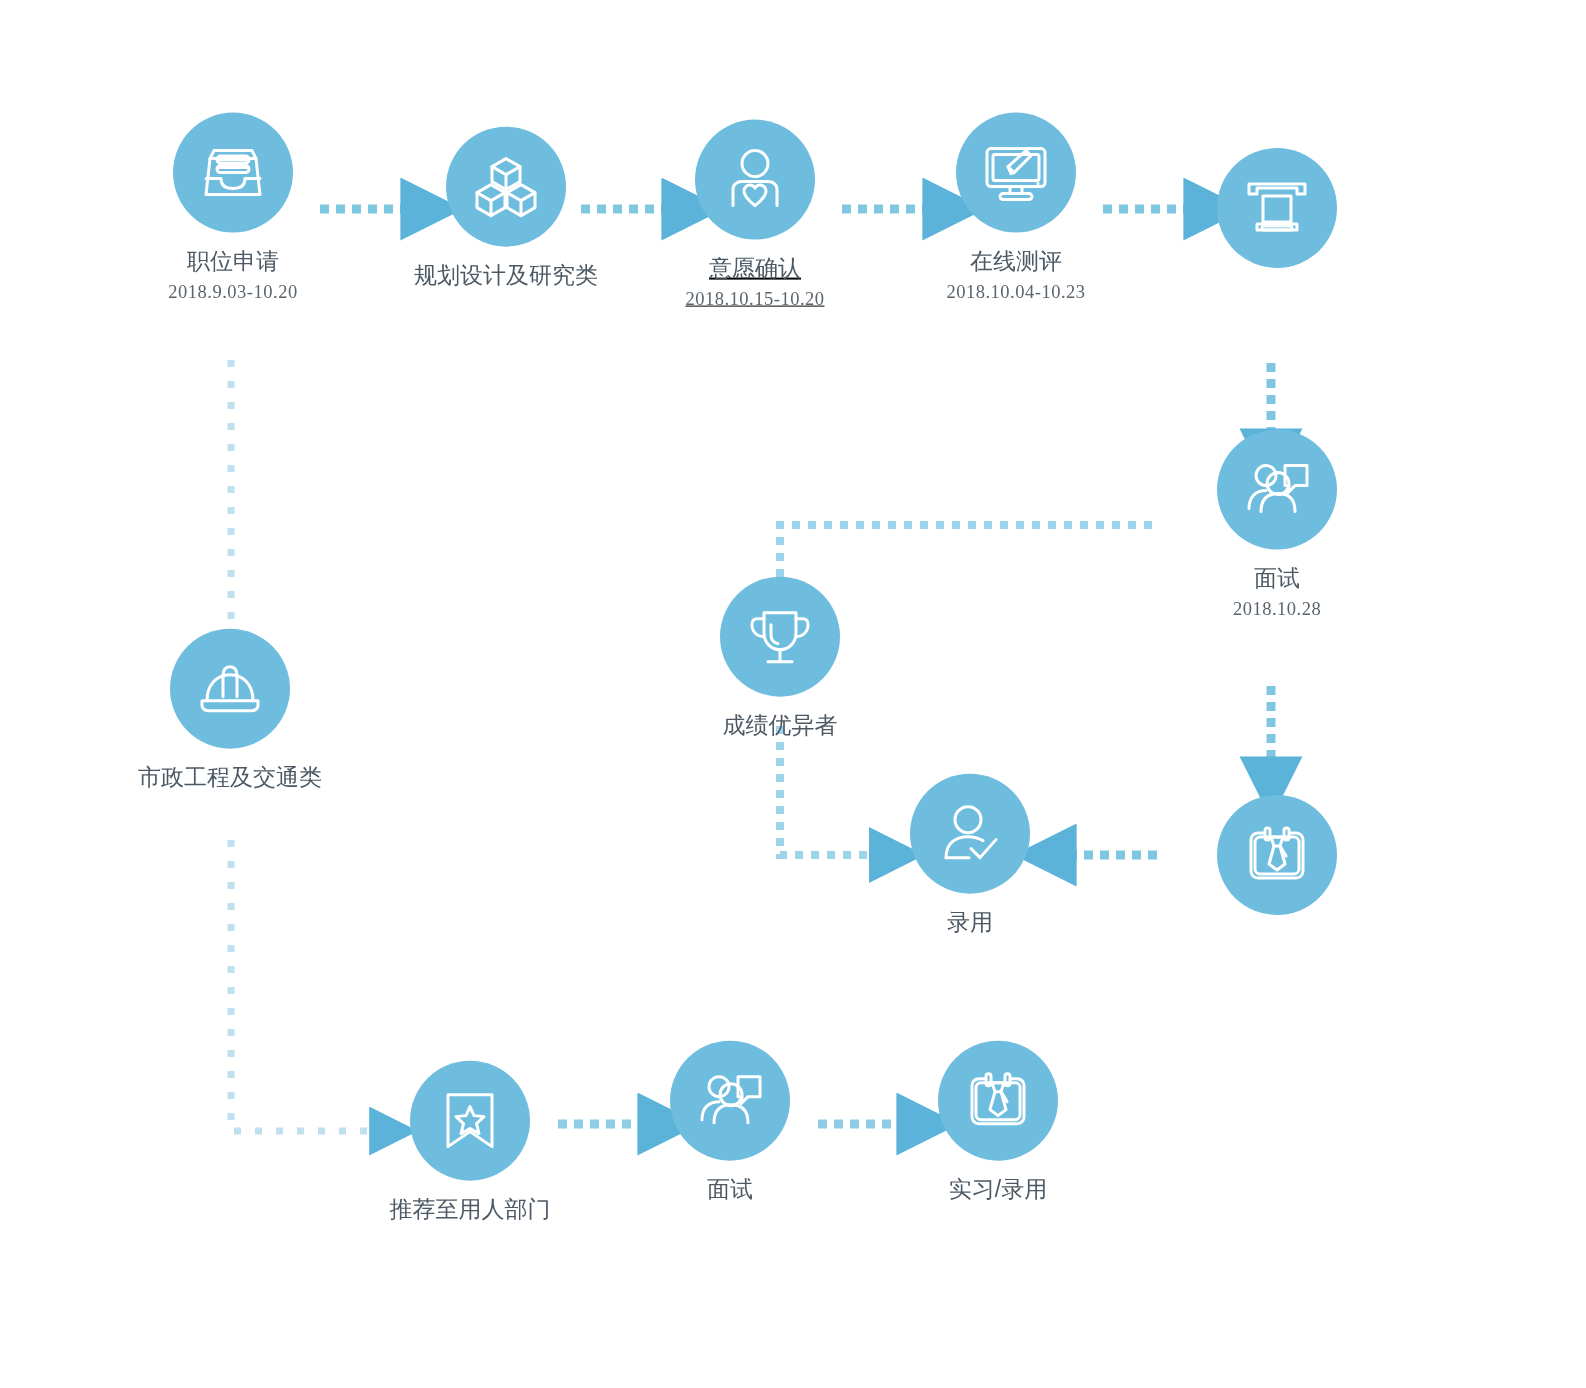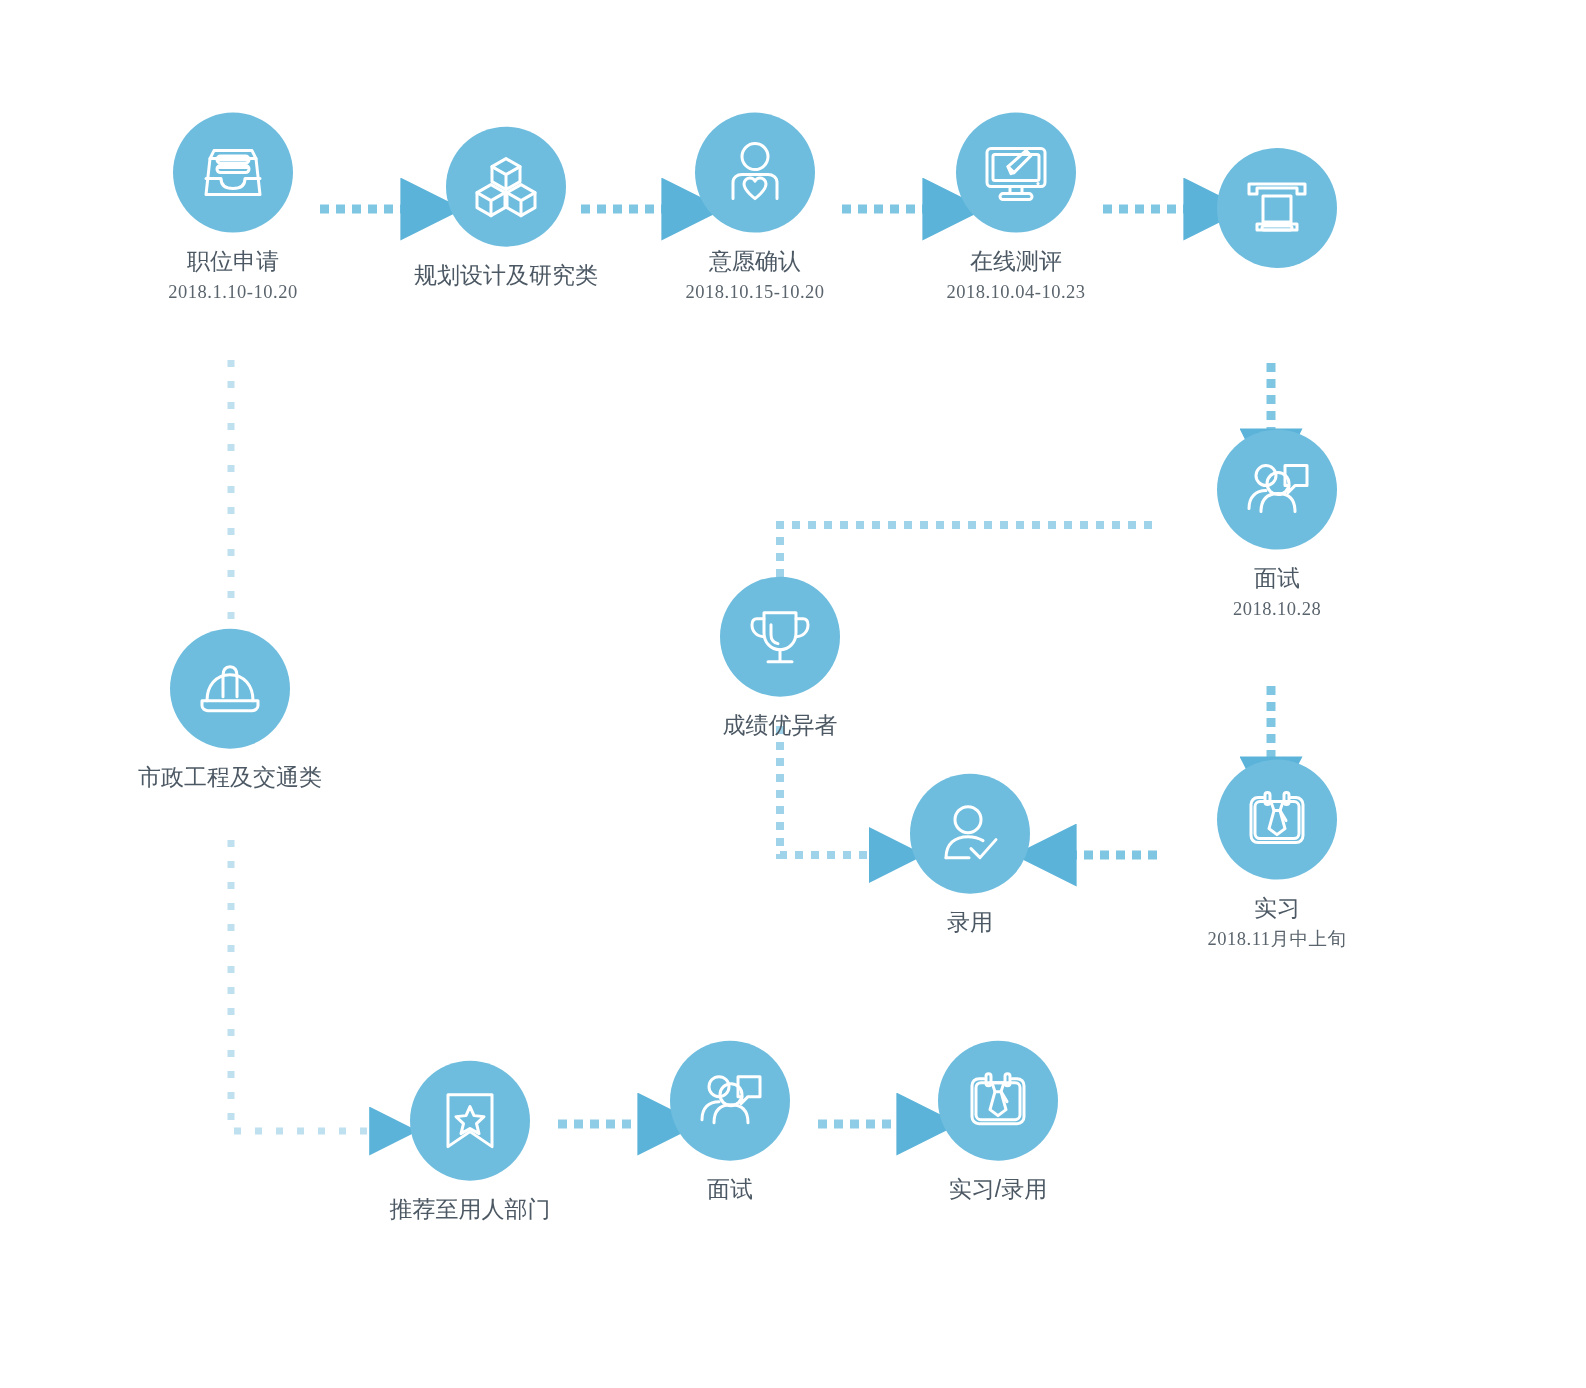--- a/index.html
+++ b/index.html
@@ -91,21 +91,21 @@
       <line x1="21" y1="23" x2="51" y2="23"></line>
                 <line x1="22" y1="31" x2="50" y2="31"></line>
       <rect x="20" y="19.5" width="32" height="7" rx="3.5"></rect>
       <rect x="20" y="29" width="32" height="7" rx="3.5"></rect>
     </g>
             </svg>
           </span>
         </div>
         <div class="cap">
           <div class="t1">职位申请</div>
-          <div class="t2">2018.1.10-10.20</div>
+          <div class="t2">2018.9.03-10.20</div>
         </div>
       </div>
       <div class="node" style="left: 506px; top: 208px;">
         <div class="bubble">
           <span>
             <svg width="72" height="72" viewBox="0 0 72 72">
               <g fill="none" stroke="#ffffff" stroke-width="3" stroke-linecap="round" stroke-linejoin="round">
       <path d="M36 8 L50 16 L50 31 L36 39 L22 31 L22 16 Z"></path>
       <path d="M22 16 L36 24 L50 16 M36 24 L36 39"></path>
       <path d="M21 34 L35 42 L35 57 L21 65 L7 57 L7 42 Z"></path>
@@ -113,21 +113,21 @@
       <path d="M51 34 L65 42 L65 57 L51 65 L37 57 L37 42 Z"></path>
       <path d="M37 42 L51 50 L65 42 M51 50 L51 65"></path>
     </g>
             </svg>
           </span>
         </div>
         <div class="cap">
           <div class="t1">规划设计及研究类</div>
         </div>
       </div>
-      <div class="node" style="left: 755px; top: 208px;">
+      <div class="node" style="left: 755px; top: 215px; text-decoration: underline;">
         <div class="bubble">
           <span>
             <svg width="72" height="72" viewBox="0 0 72 72">
               <g fill="none" stroke="#ffffff" stroke-width="3" stroke-linecap="round" stroke-linejoin="round">
       <circle cx="36" cy="20" r="13"></circle>
       <path d="M14 62 L14 46 C14 41 18 38 23 38 L49 38 C54 38 58 41 58 46 L58 62"></path>
       <path d="M36 62 C36 62 25 54 25 47.5 C25 43.8 28 41.5 31 41.5 C33.4 41.5 35.2 43 36 44.6 C36.8 43 38.6 41.5 41 41.5 C44 41.5 47 43.8 47 47.5 C47 54 36 62 36 62 Z"></path>
     </g>
             </svg>
           </span>
@@ -200,24 +200,20 @@
       <rect x="14" y="18" width="44" height="37" rx="5"></rect>
       <rect x="24" y="9" width="5" height="12" rx="2.5"></rect>
       <rect x="43" y="9" width="5" height="12" rx="2.5"></rect>
       <path d="M30 18 L42 18 L39 27 L33 27 Z"></path>
       <path d="M33 27 L28 45 L36 51 L44 45 L39 27"></path>
       <path d="M39 27 L45 37"></path>
     </g>
             </svg>
           </span>
         </div>
-        <div class="cap">
-          <div class="t1">实习</div>
-          <div class="t2">2018.11月中上旬</div>
-        </div>
       </div>
       <div class="node" style="left: 780px; top: 658px;">
         <div class="bubble">
           <span>
             <svg width="72" height="72" viewBox="0 0 72 72">
               <g fill="none" stroke="#ffffff" stroke-width="3" stroke-linecap="round" stroke-linejoin="round">
       <path d="M20 12 L52 12 L52 32 C52 42 45 49 36 49 C27 49 20 42 20 32 Z"></path>
       <path d="M20 18 L13 18 C10 18 8 20 8 24 C8 31 13 36 20 36"></path>
       <path d="M52 18 L59 18 C62 18 64 20 64 24 C64 31 59 36 52 36"></path>
       <path d="M36 49 L36 60"></path>

